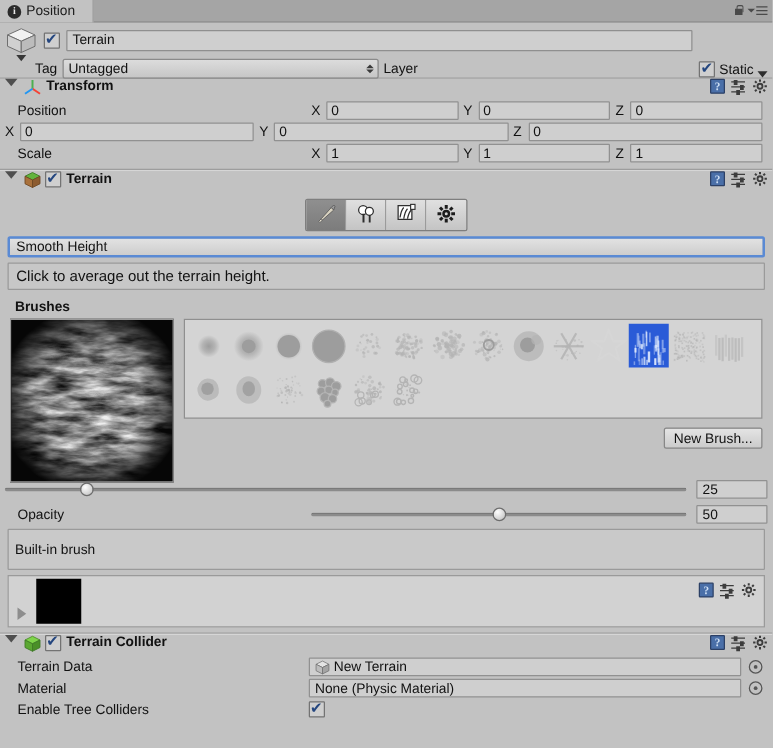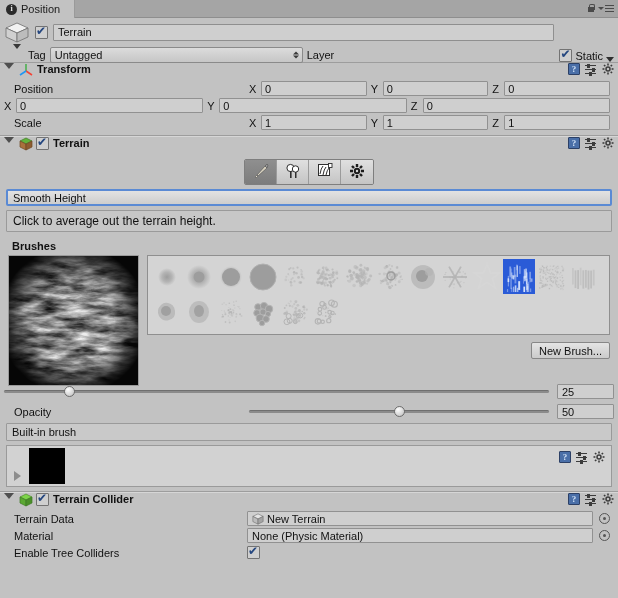--- a/index.html
+++ b/index.html
@@ -216,21 +216,21 @@
     position: absolute; width: 11px; height: 11px; border-radius: 50%;
     background: radial-gradient(circle at 35% 30%, #fefefe, #cfcfcf 70%, #a9a9a9);
     border: 1px solid #6d6d6d; top: 3px;
   }
   .slider-value {
     width: 57px; height: 15px; background: #cfcfcf; border: 1px solid #919191;
     margin-left: 8px; display: flex; align-items: center; padding: 0 4px;
     font-size: 11px; border-radius: 1px;
   }
   .fullbar {
-    margin: 3px 6px 0 6px; height: 18px; background: #c9c9c9;
+    margin: 3px 6px 0 6px; height: 33px; background: #c9c9c9;
     border: 1px solid #9a9a9a; display: flex; align-items: center;
     padding: 0 5px; font-size: 11px; border-radius: 1px;
   }
 
   
   .preview-strip {
     margin: 4px 6px 0 6px; height: 42px; background: #d2d2d2;
     border: 1px solid #9a9a9a; display: flex; align-items: flex-end;
     position: relative; padding: 0;
   }

